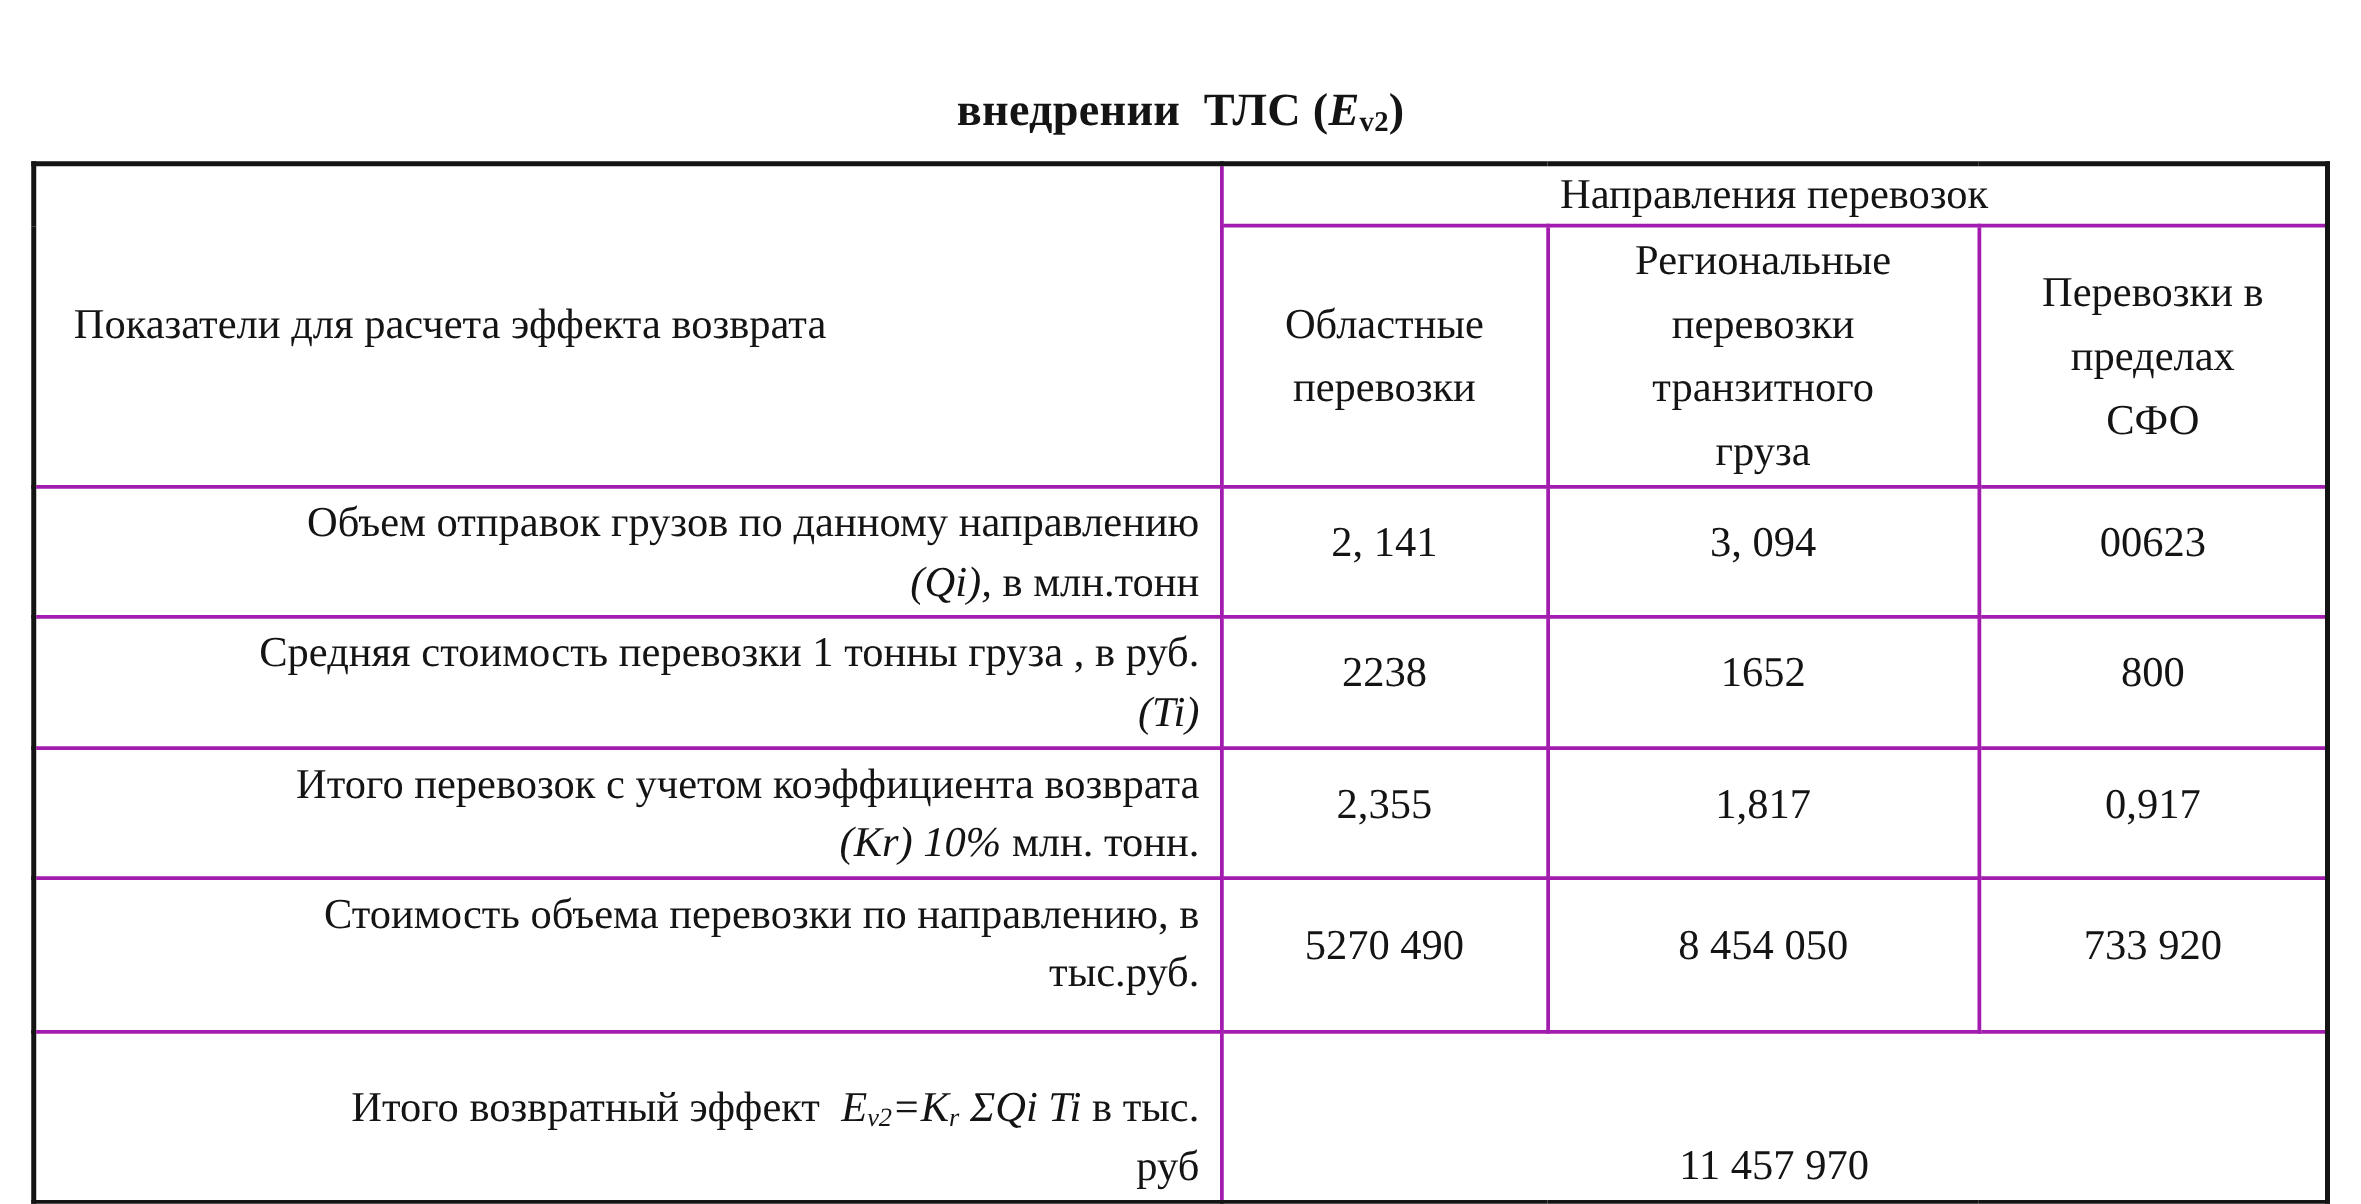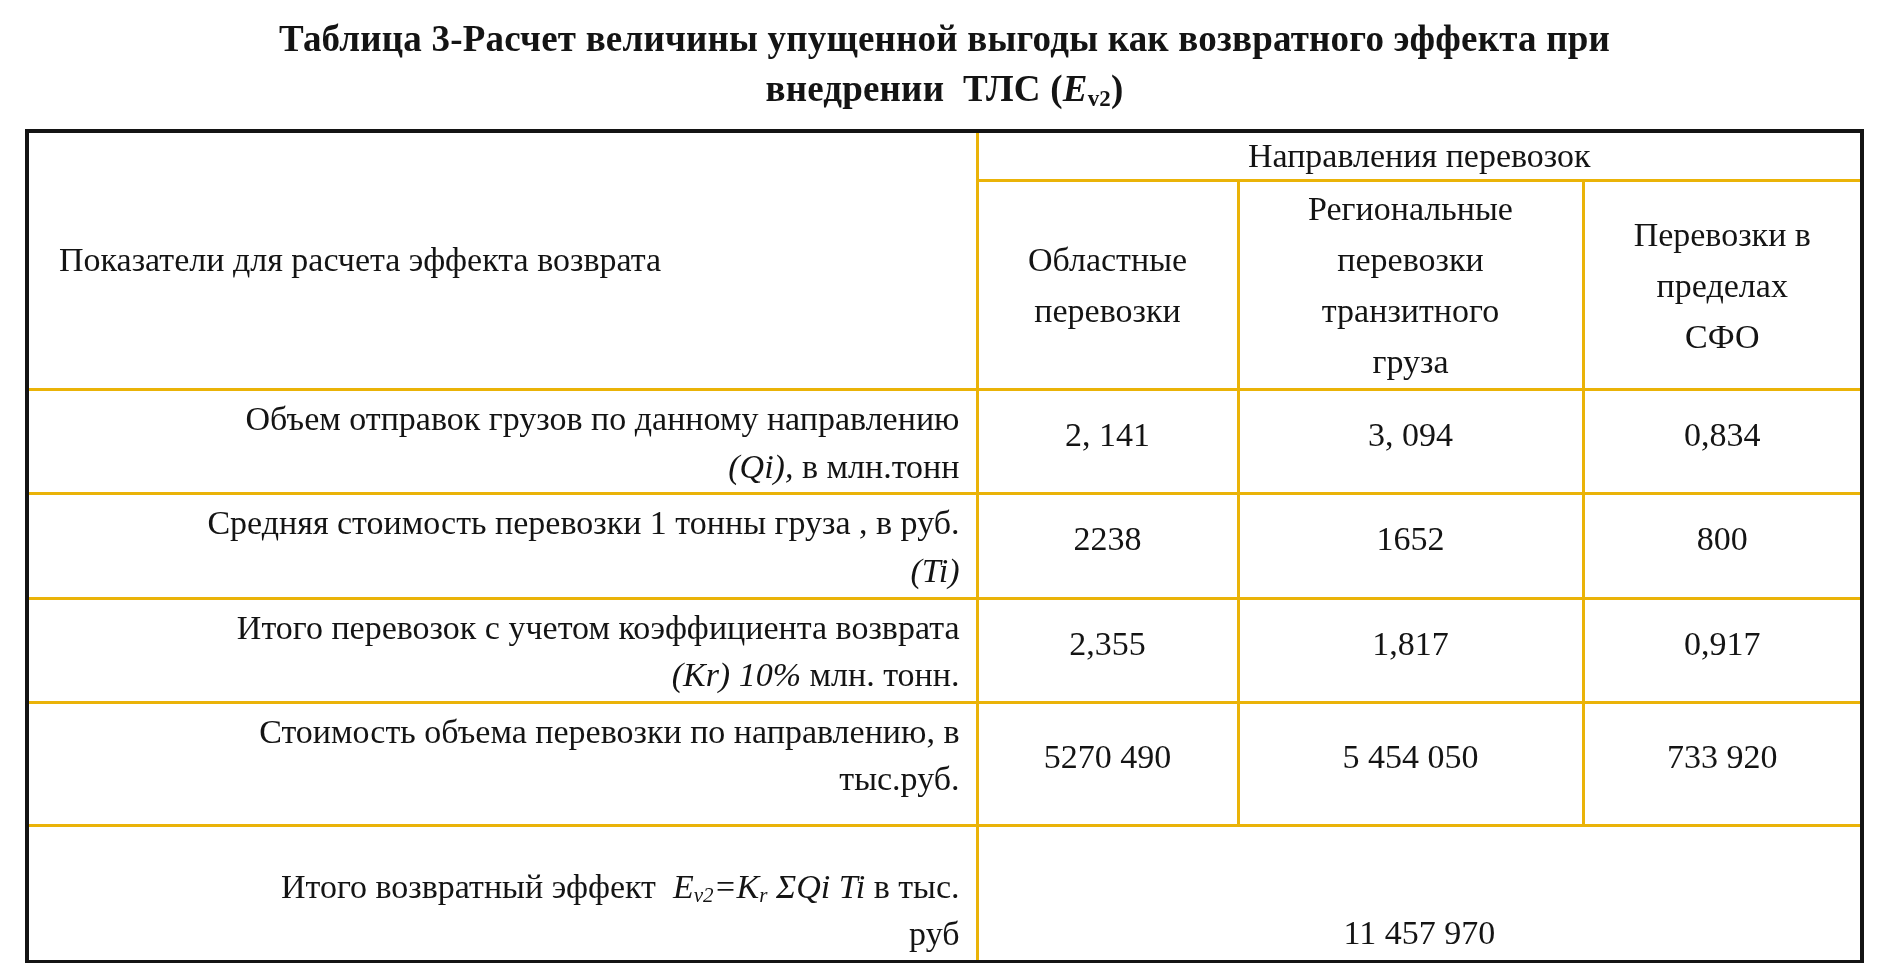--- a/index.html
+++ b/index.html
@@ -12,42 +12,42 @@
     text-align:center;font-weight:700;font-size:37px;line-height:1.36;
     padding-top:14px;letter-spacing:0.2px;
   }
   .it{font-style:italic;}
   .sub{font-size:0.62em;position:relative;top:0.22em;}
   table.tbl{
     border-collapse:collapse;table-layout:fixed;
     margin:14px 0 0 25px;width:1835px;
     border:4px solid #141414;
   }
-  table.tbl td{border:3px solid #eab308;font-size:34px;overflow:hidden;}
+  table.tbl td{border:3px solid #a21caf;font-size:34px;overflow:hidden;}
   col.c0{width:950px}col.c1{width:261px}col.c2{width:345px}col.c3{width:279px}
   tr.hr1{height:50px}
   tr.hr2{height:205px}
   tr.r1{height:95px}
   tr.r2{height:100px}
   tr.r3{height:99px}
   tr.r4{height:123px}
   tr.r5{height:120px}
   td.corner{text-align:left;vertical-align:middle;padding:0 30px;}
   td.group{text-align:center;vertical-align:middle;}
   td.ch{text-align:center;vertical-align:middle;white-space:pre-line;line-height:1.5;}
   td.lbl{vertical-align:top;text-align:right;padding:4px 16px 2px 13px;white-space:pre-line;line-height:1.4;}
   td.val{text-align:center;vertical-align:middle;padding-bottom:14px;}
   td.total-lbl{padding-top:36px;}
   td.total-val{text-align:center;vertical-align:bottom;padding-bottom:8px;}
 </style>
 </head>
 <body>
 
 <div class="title">
-  <span>Таблица 3-Расчет величины упущенной выгоды как возвратного эффекта при</span><br>
+  <br>
   <span><span>внедрении&nbsp; ТЛС (</span><span class="it">E</span><span class="sub">v2</span><span>)</span></span>
 </div>
 
 <table class="tbl">
   <colgroup>
       <col class="c0">
       <col class="c1">
       <col class="c2">
       <col class="c3">
     </colgroup>
@@ -65,41 +65,41 @@
 груза</td>
     <td class="ch">Перевозки в
 пределах
 СФО</td>
   </tr>
   <tr class="r1">
     <td class="lbl"><span>Объем отправок грузов по данному направлению
 </span><span class="it">(Qi),</span><span> в млн.тонн</span></td>
     <td class="val">2, 141</td>
     <td class="val">3, 094</td>
-    <td class="val">0,834</td>
+    <td class="val">00623</td>
   </tr>
   <tr class="r2">
     <td class="lbl"><span>Средняя стоимость перевозки 1 тонны груза , в руб.
 </span><span class="it">(Ti)</span><span></span></td>
     <td class="val">2238</td>
     <td class="val">1652</td>
     <td class="val">800</td>
   </tr>
   <tr class="r3">
     <td class="lbl"><span>Итого перевозок с учетом коэффициента возврата
 </span><span class="it">(Kr) 10%</span><span> млн. тонн.</span></td>
     <td class="val">2,355</td>
     <td class="val">1,817</td>
     <td class="val">0,917</td>
   </tr>
   <tr class="r4">
     <td class="lbl"><span>Стоимость объема перевозки по направлению, в
 тыс.руб.</span><span class="it"></span><span></span></td>
     <td class="val">5270 490</td>
-    <td class="val">5 454 050</td>
+    <td class="val">8 454 050</td>
     <td class="val">733 920</td>
   </tr>
   <tr class="r5">
     <td class="lbl total-lbl"><span>Итого возвратный эффект&nbsp; </span><span class="it"><span>E</span><span class="sub">v2</span><span>=K</span><span class="sub">r</span><span> ΣQi Ti</span></span><span> в тыс.
 руб</span></td>
     <td class="total-val" colspan="3">11 457 970</td>
   </tr>
 </tbody>
   </table>
 

